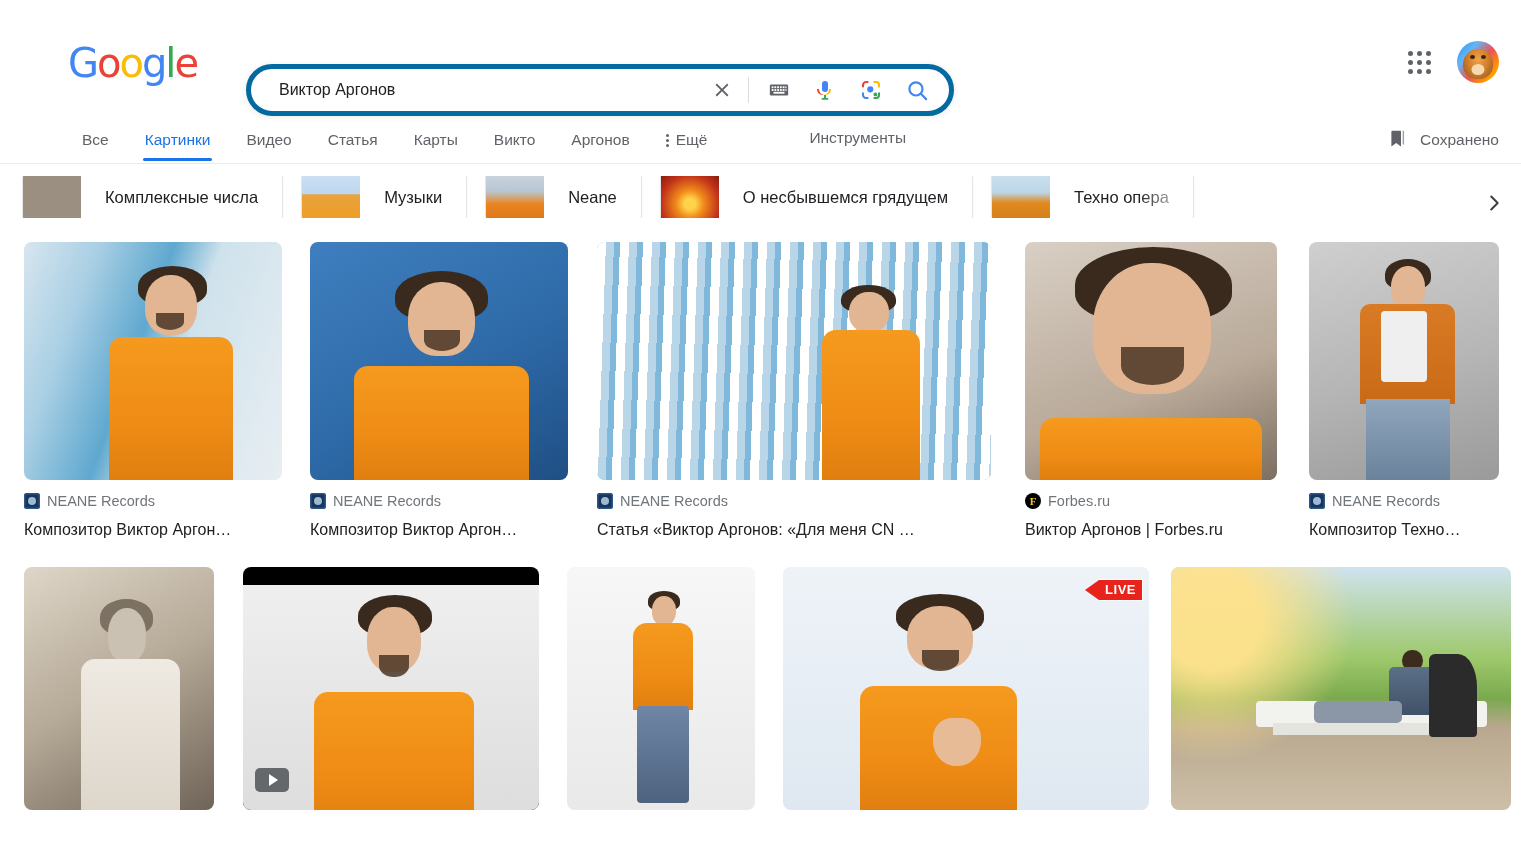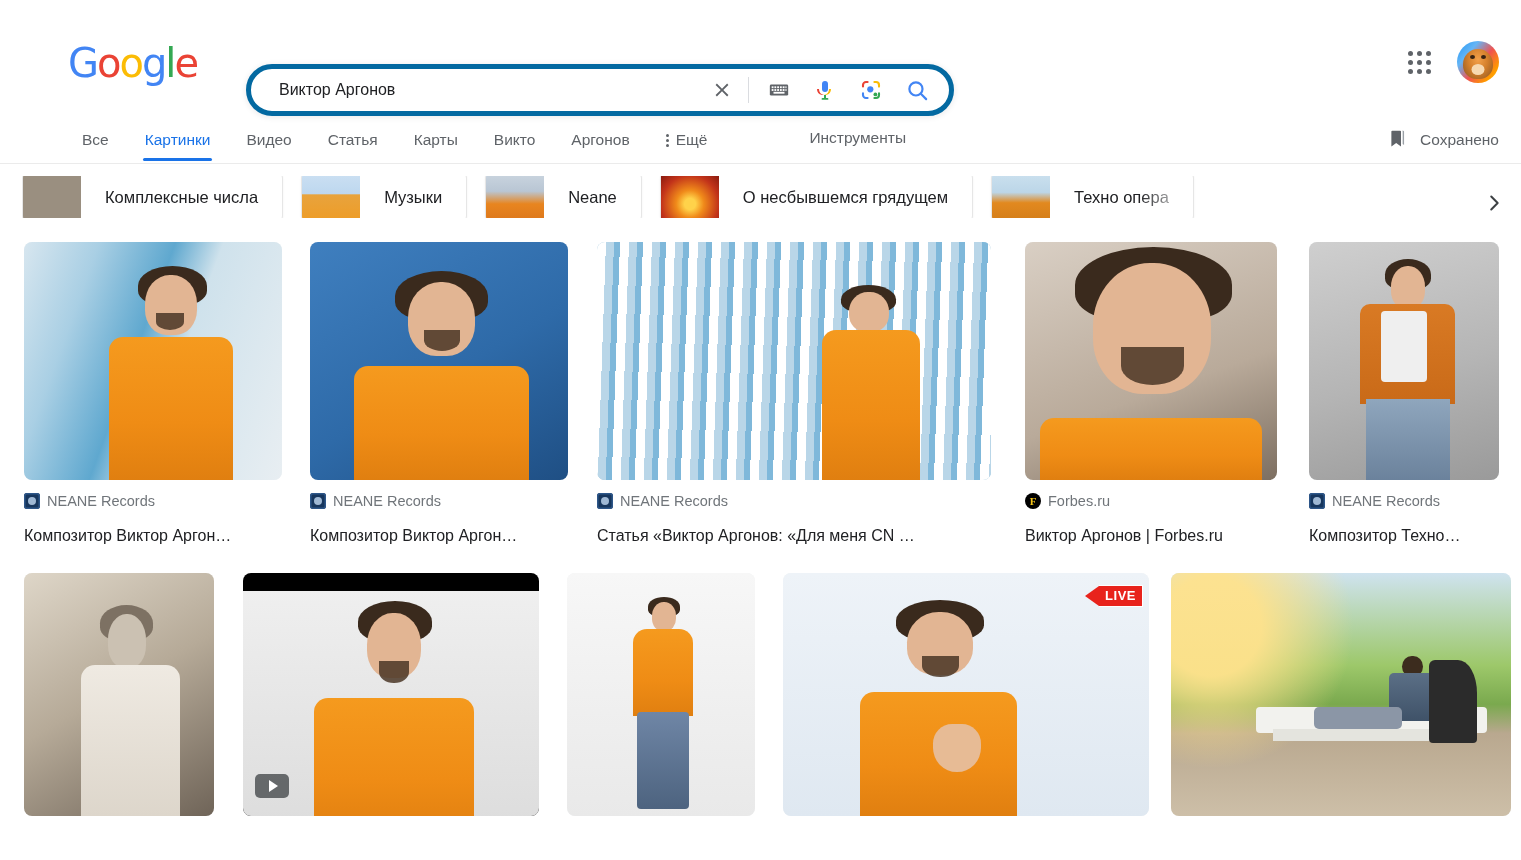--- a/index.html
+++ b/index.html
@@ -208,21 +208,21 @@
   }
   .fav-neane::after {
     content:''; width: 8px; height: 8px; border-radius: 50%;
     background: #9fb8d4;
   }
   .fav-forbes {
     background: #000; border-radius: 50%; color: #f5c518;
     font-family: "Liberation Serif", serif; font-size: 11px;
   }
   .meta-title {
-    margin-top: 15px; font-size: 16px; color: #202124;
+    margin-top: 9px; font-size: 16px; color: #202124;
     line-height: 21px; white-space: nowrap; overflow: hidden;
   }
 
   .play-badge {
     position: absolute; left: 12px; bottom: 18px;
     width: 34px; height: 24px; border-radius: 5px;
     background: rgba(60,64,67,.75);
     display: flex; align-items: center; justify-content: center;
   }
   .play-badge::after {

